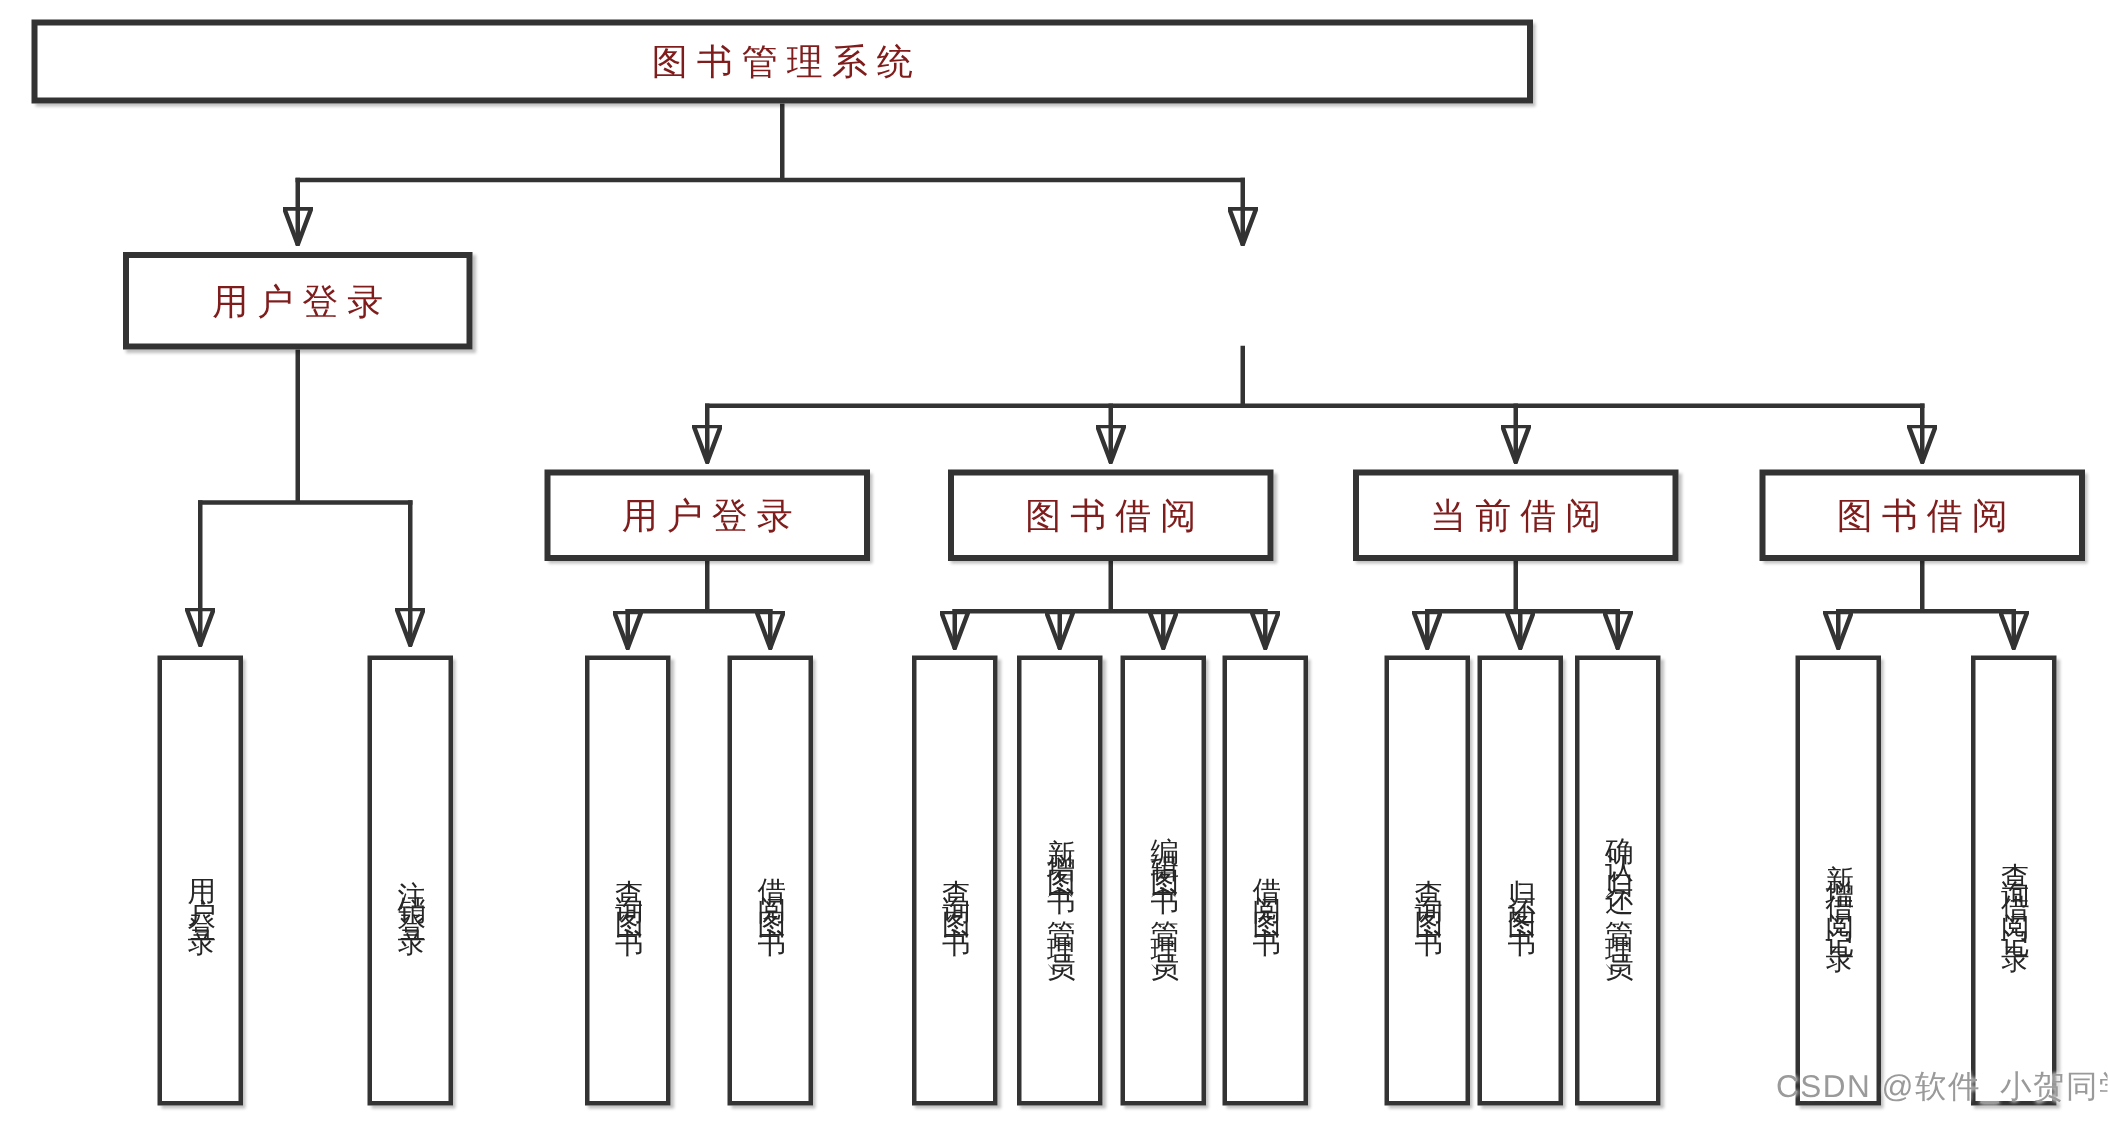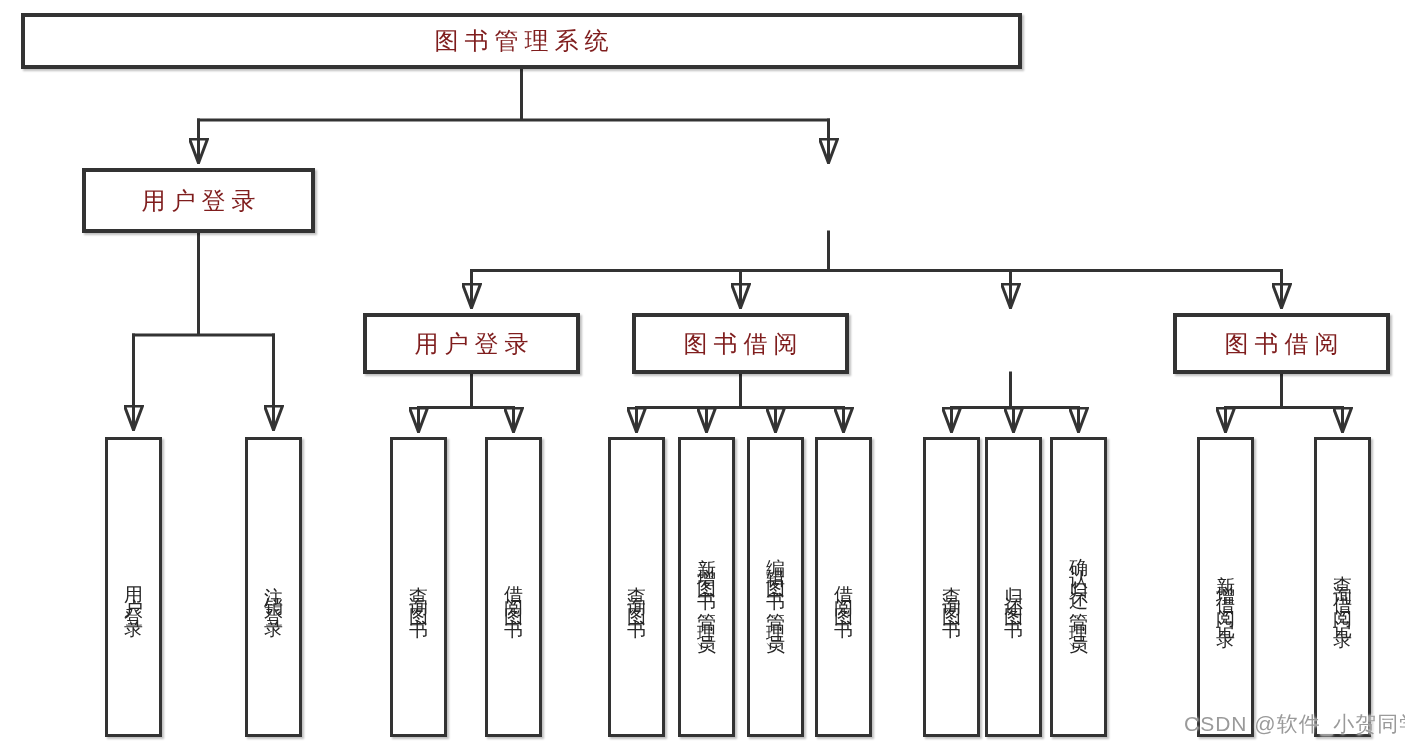--- a/index.html
+++ b/index.html
@@ -85,20 +85,23 @@
   <div class="box l2" style="left:82px;top:168px;width:233px;height:65px">
     <span class="hlabel">用户登录</span>
   </div>
 
   <div class="box l3" style="left:363px;top:313px;width:217px;height:61px">
     <span class="hlabel">用户登录</span>
   </div>
   <div class="box l3" style="left:632px;top:313px;width:217px;height:61px">
     <span class="hlabel">图书借阅</span>
   </div>
+  <div class="box l3" style="left:902px;top:313px;width:217px;height:61px">
+    <span class="hlabel">当前借阅</span>
+  </div>
   <div class="box l3" style="left:1173px;top:313px;width:217px;height:61px">
     <span class="hlabel">图书借阅</span>
   </div>
 
   <div class="box leaf" style="left:105px">
     <span class="vtext">用户登录</span>
   </div>
   <div class="box leaf" style="left:245px">
     <span class="vtext">注销登录</span>
   </div>

